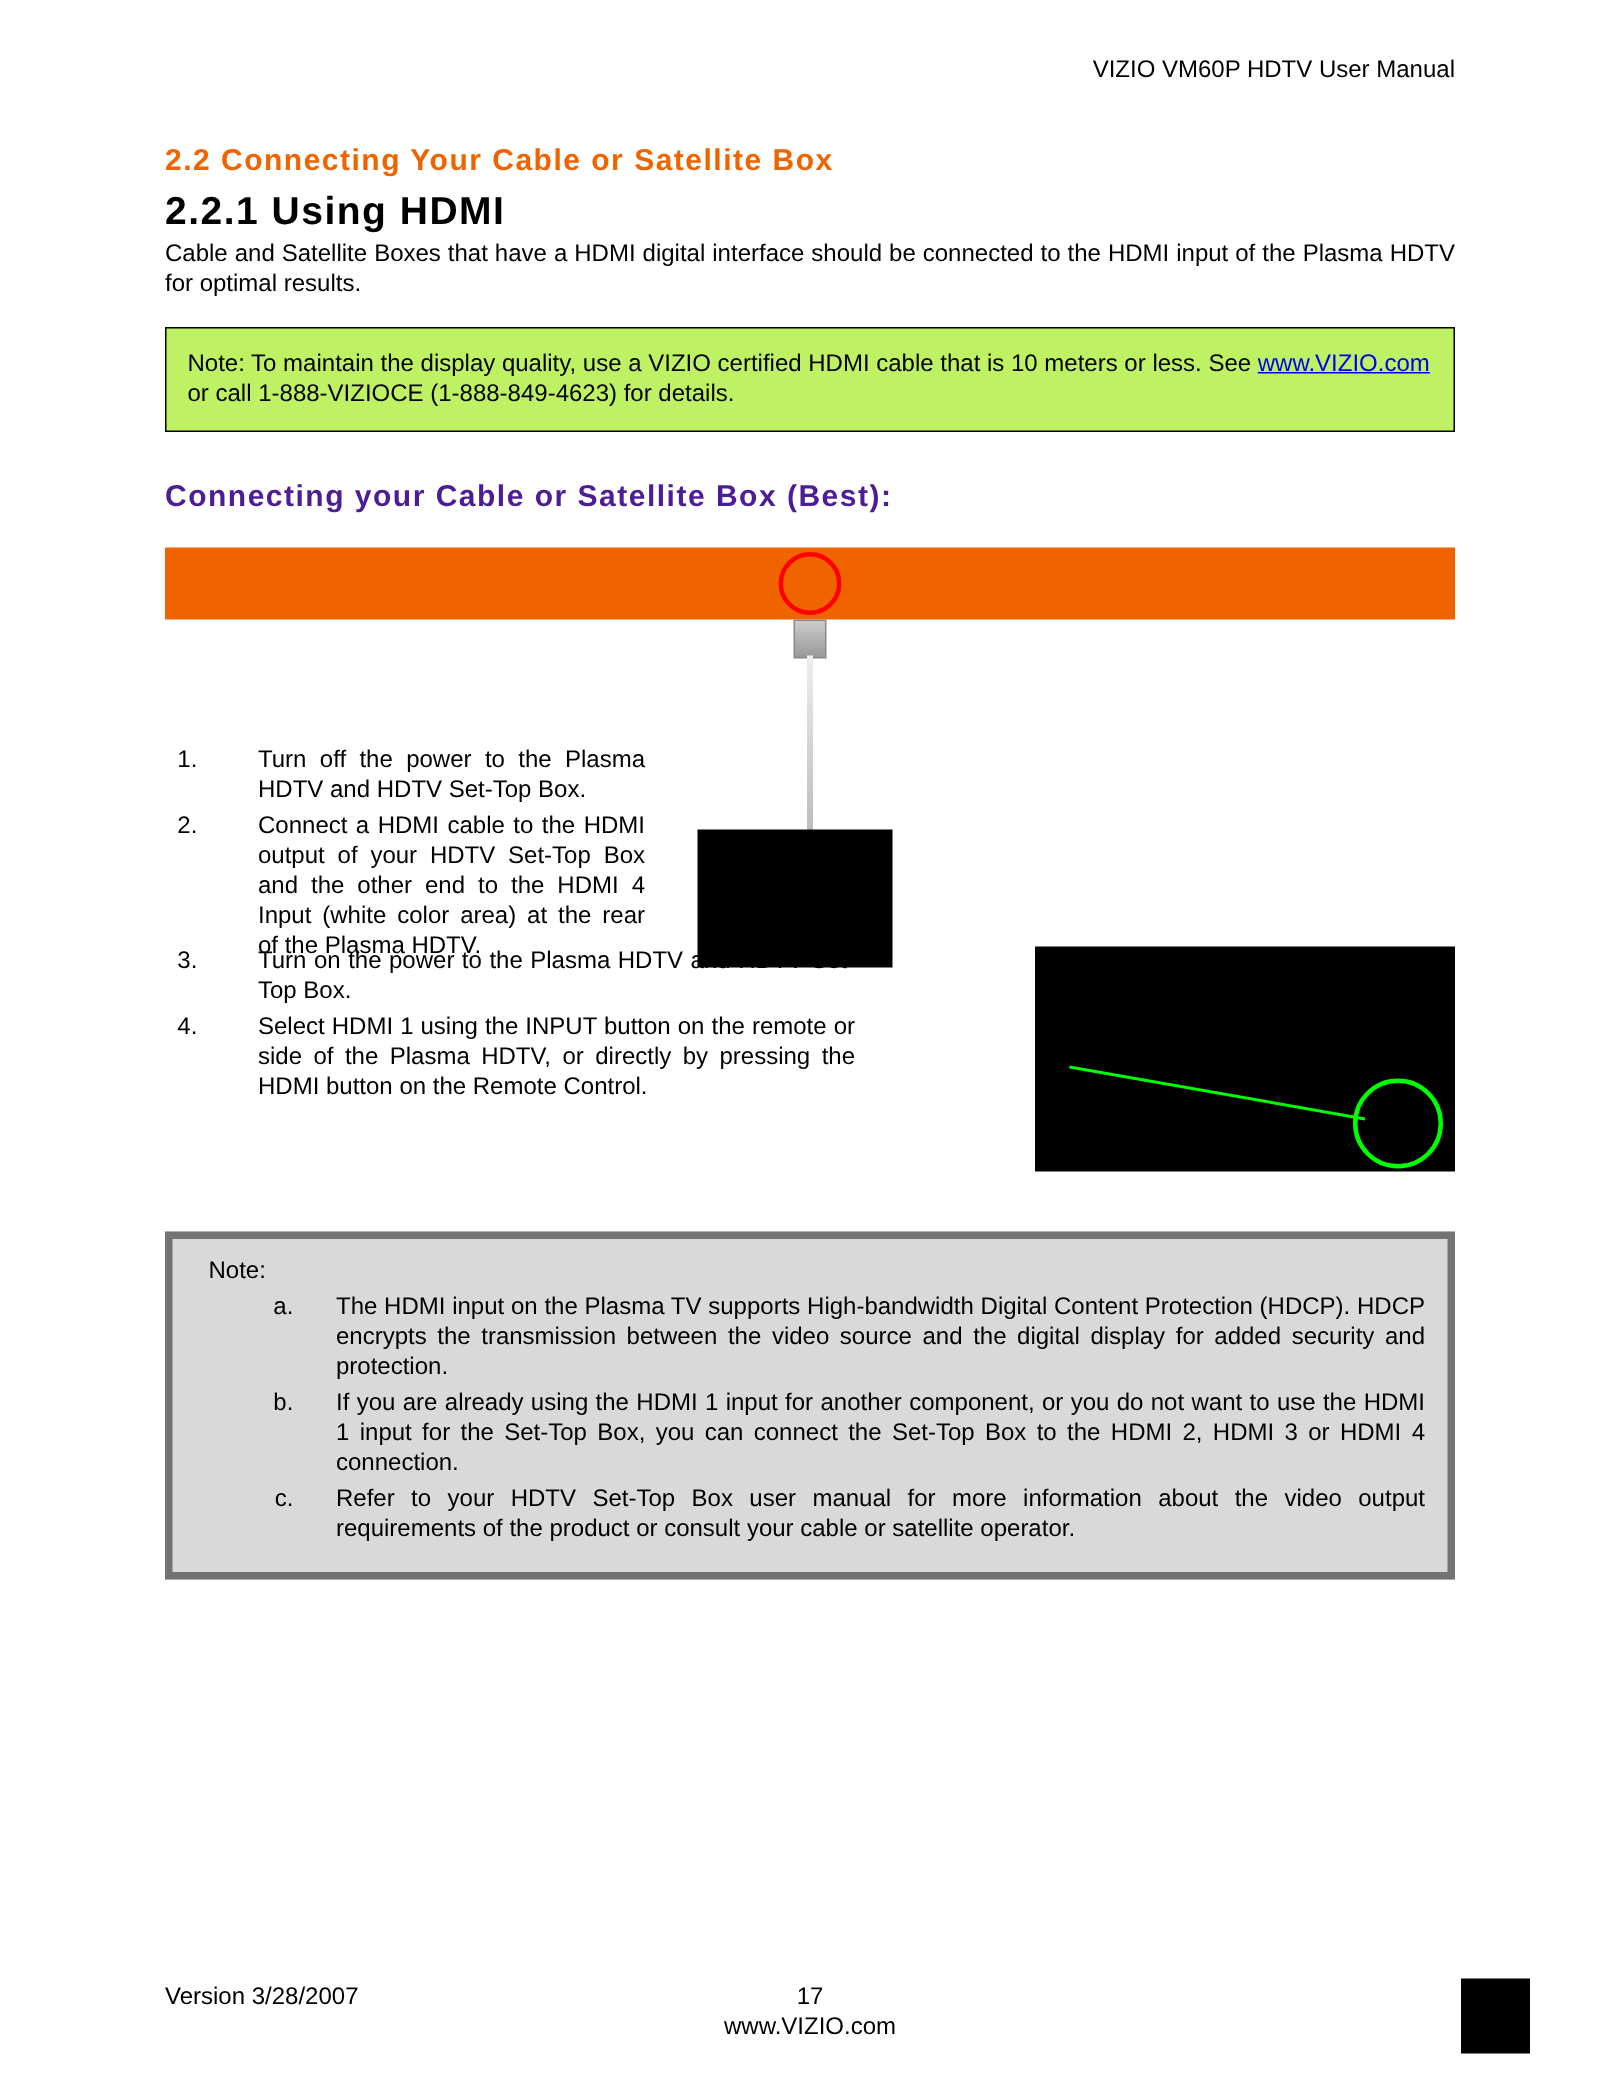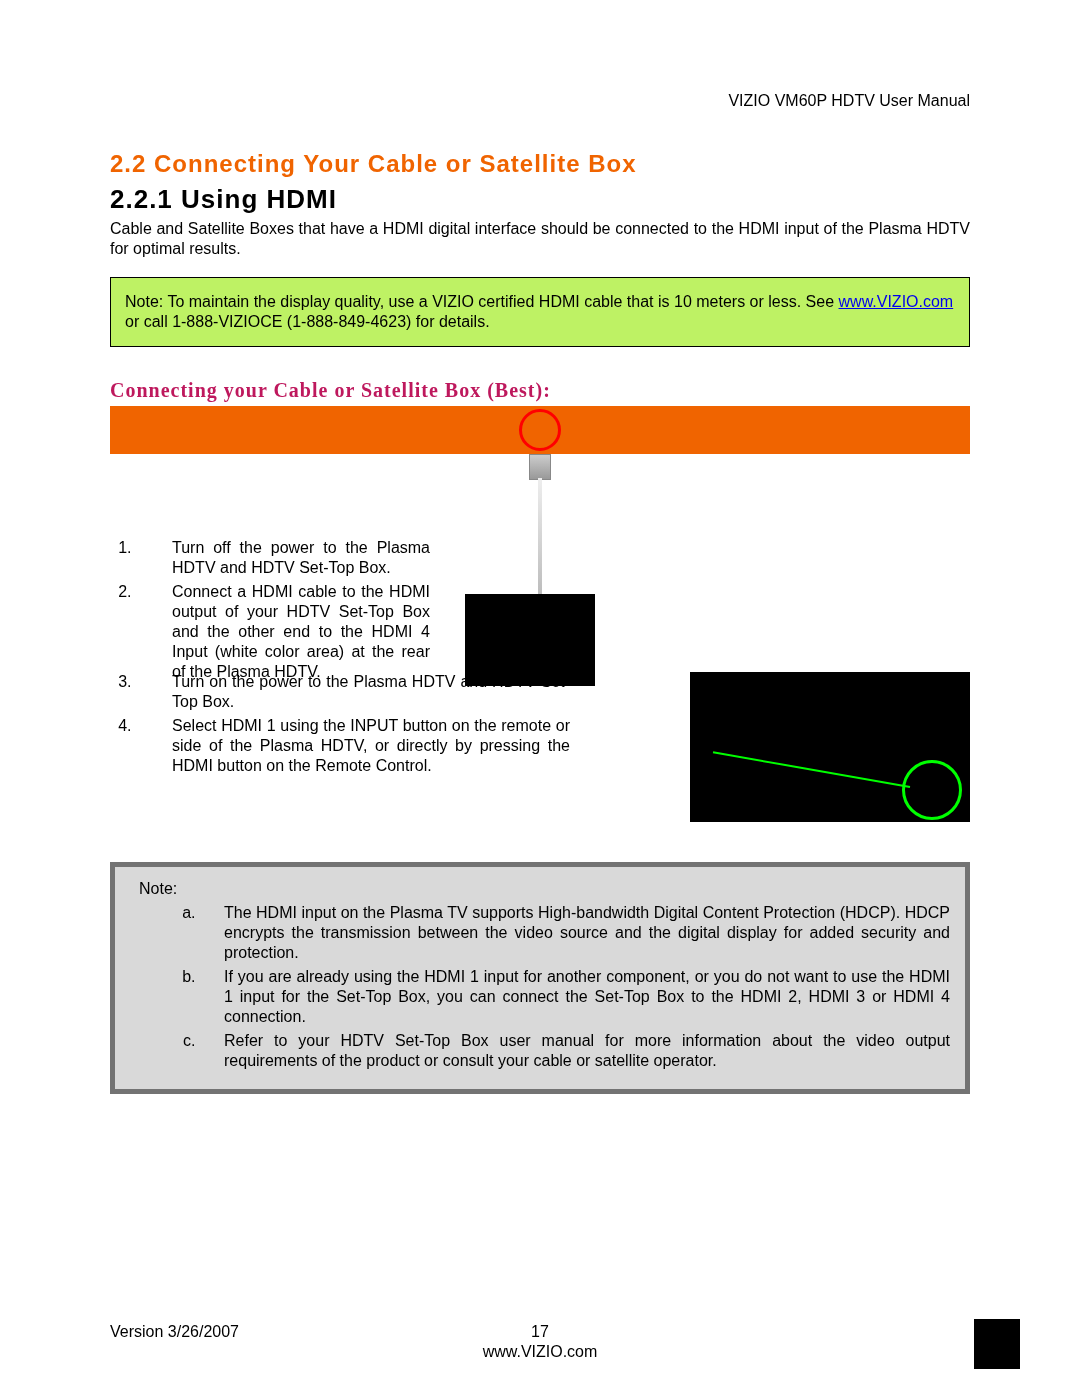--- a/index.html
+++ b/index.html
@@ -7,31 +7,31 @@
     background: #fff;
     font-family: Arial, Helvetica, sans-serif;
     font-size: 16px;
     color: #000;
   }
   .page {
     width: 1080px;
     height: 1397px;
     position: relative;
     box-sizing: border-box;
-    padding: 92px 110px 0 110px;
+    padding: 38px 110px 0 110px;
   }
   .header-line {
     text-align: right;
     font-size: 16px;
     margin-bottom: 40px;
   }
   .h2 {
     font-family: "Arial Black", Arial, sans-serif;
     color: #f06400;
-    font-size: 24px;
+    font-size: 20px;
     font-weight: 900;
     letter-spacing: 1px;
     margin: 0 0 6px 0;
   }
   .h3 {
     font-family: "Arial Black", Arial, sans-serif;
     color: #000000;
     font-size: 26px;
     font-weight: 900;
     letter-spacing: 1px;
@@ -46,26 +46,26 @@
   .note-box {
     border: 1px solid #000;
     background: #bef264;
     padding: 14px 14px;
     font-size: 16px;
     line-height: 1.25;
     margin-bottom: 32px;
   }
   .note-box a { color: #0000ee; text-decoration: underline; }
   .h3b {
-    font-family: Liberation Serif, serif;
-    color: #be185d;
+    font-family: Liberation Sans, sans-serif;
+    color: #4c1d95;
     font-size: 20px;
     font-weight: 900;
     letter-spacing: 1px;
-    margin: 0 0 4px 0;
+    margin: 0 0 22px 0;
   }
   .orange-bar {
     background: #f06400;
     height: 48px;
     position: relative;
     margin-bottom: 0;
   }
   .red-circle {
     position: absolute;
     width: 42px; height: 42px;
@@ -258,21 +258,21 @@
     <p class="note-label">Note:</p>
     <ol class="alpha">
       <li>The HDMI input on the Plasma TV supports High-bandwidth Digital Content Protection (HDCP).  HDCP encrypts the transmission between the video source and the digital display for added security and protection.</li>
       <li>If you are already using the HDMI 1 input for another component, or you do not want to use the HDMI 1 input for the Set-Top Box, you can connect the Set-Top Box to the HDMI 2, HDMI 3 or HDMI 4 connection.</li>
       <li>Refer to your HDTV Set-Top Box user manual for more information about the video output requirements of the product or consult your cable or satellite operator.</li>
     </ol>
   </div>
 
   <div class="footer">
     <div class="footer-row1">
-      <span class="footer-version">Version 3/26/2007</span>
+      <span class="footer-version">Version 3/28/2007</span>
       <span class="footer-page">17</span>
     </div>
     <div class="footer-url">www.VIZIO.com</div>
   </div>
 
   <div class="black-corner"></div>
 
 </div>
 
 </body></html>

